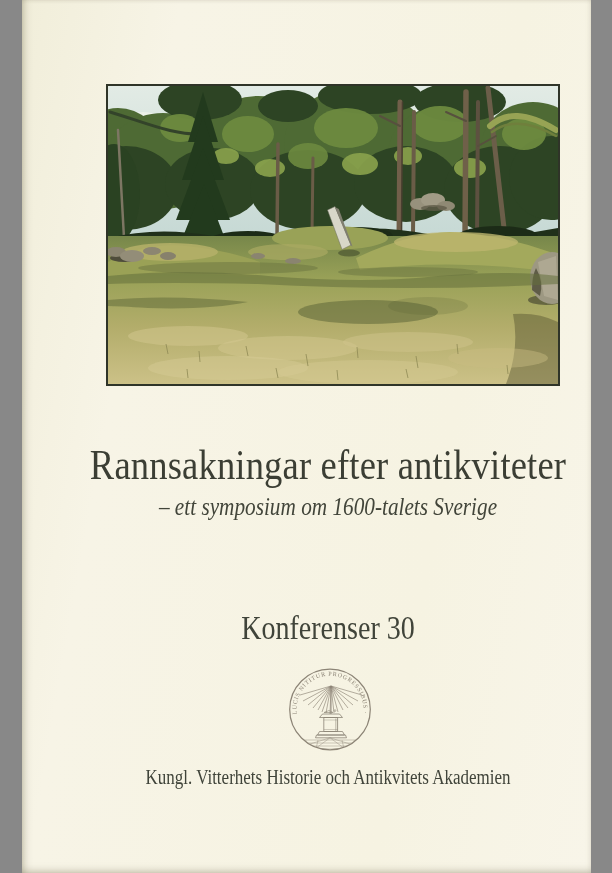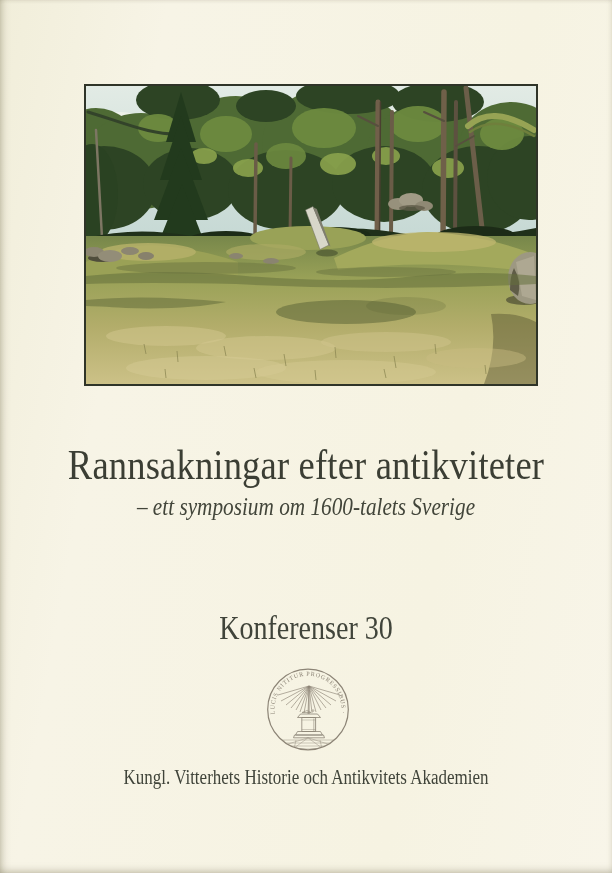--- a/index.html
+++ b/index.html
@@ -1,18 +1,18 @@
 <!DOCTYPE html>
 <html><head>
 <meta charset="utf-8">
 <style>
   html,body{margin:0;padding:0;background:#888;}
   .cover{
     position:relative;
-    width:612px;height:873px;
+    width:569px;height:873px;
     margin:0 auto;
     background:linear-gradient(100deg,#f1eeda 0%,#f7f4e6 22%,#f6f3e2 70%,#f8f5e9 100%);
     box-shadow:inset 7px 0 9px -6px rgba(110,105,75,.45),
                inset -3px 0 6px -4px rgba(110,105,75,.25),
                inset 0 -7px 9px -6px rgba(110,105,75,.40),
                inset 0 3px 5px -4px rgba(110,105,75,.20);
     overflow:hidden;
     font-family:"Liberation Serif","DejaVu Serif",serif;
     color:#3c3f35;
   }

